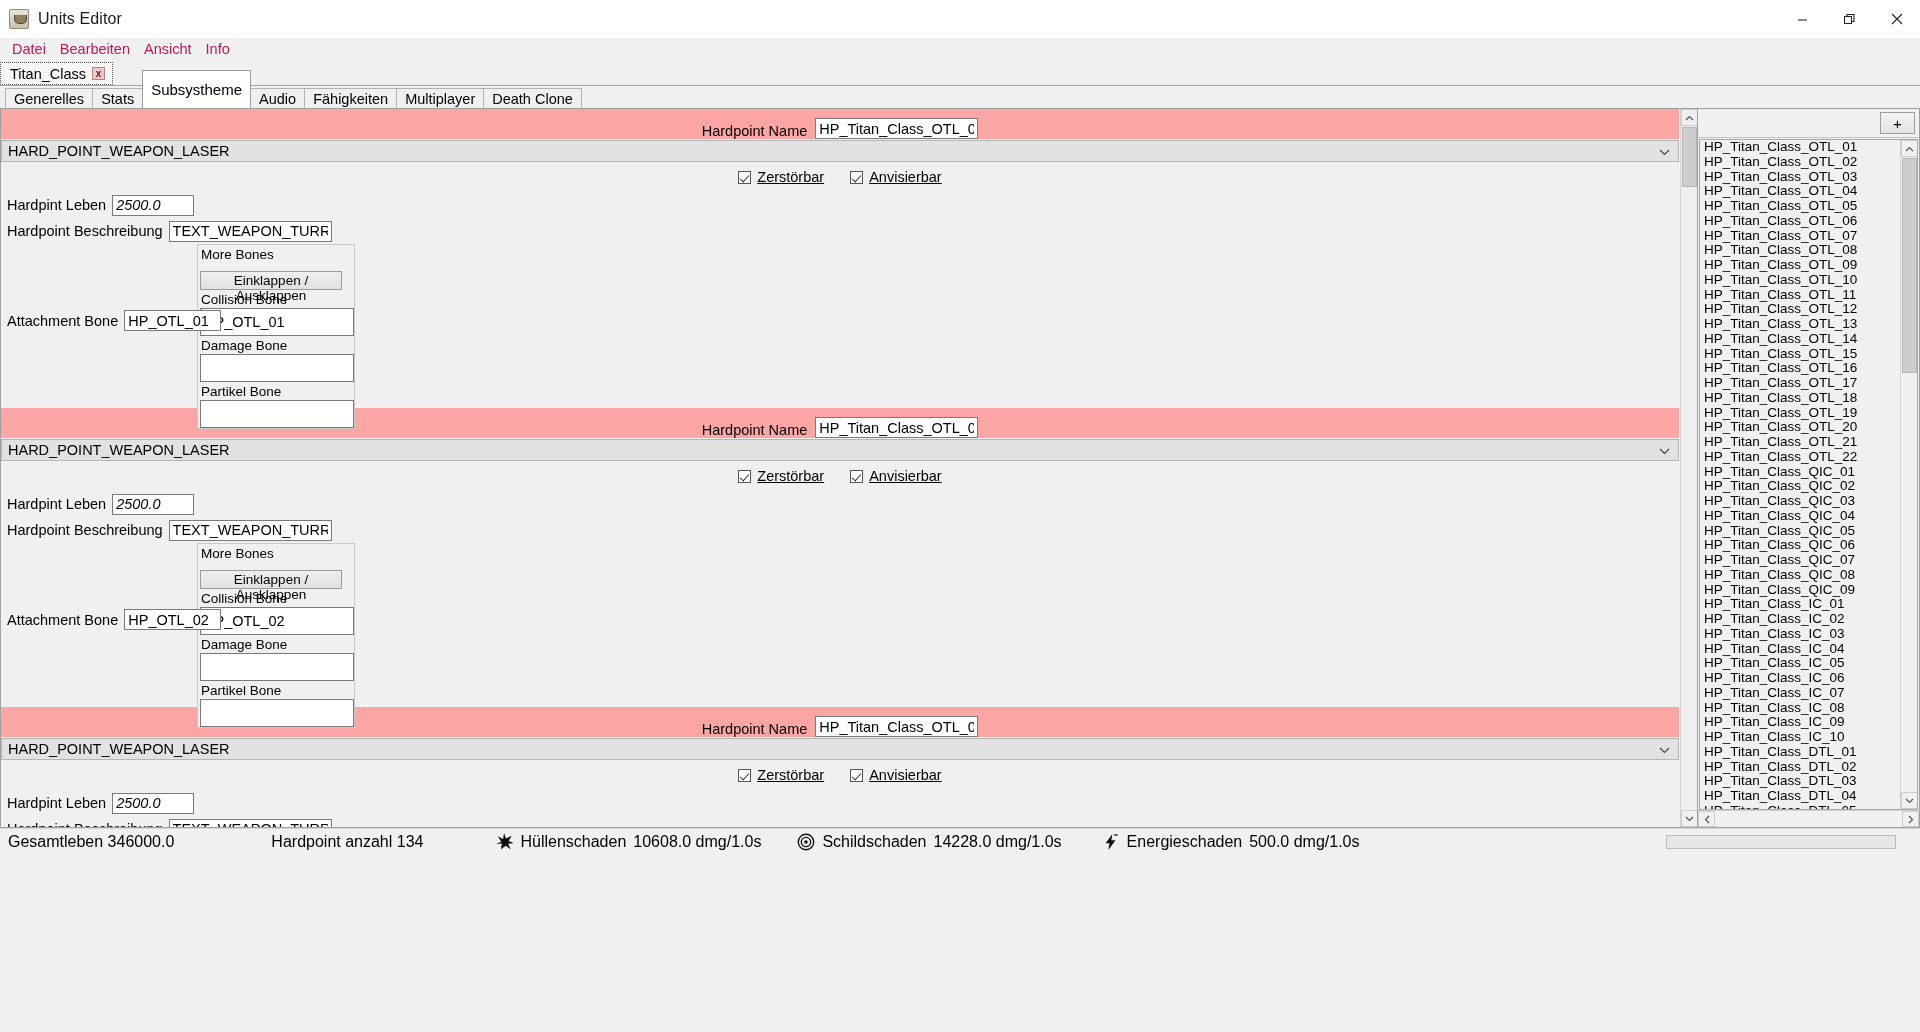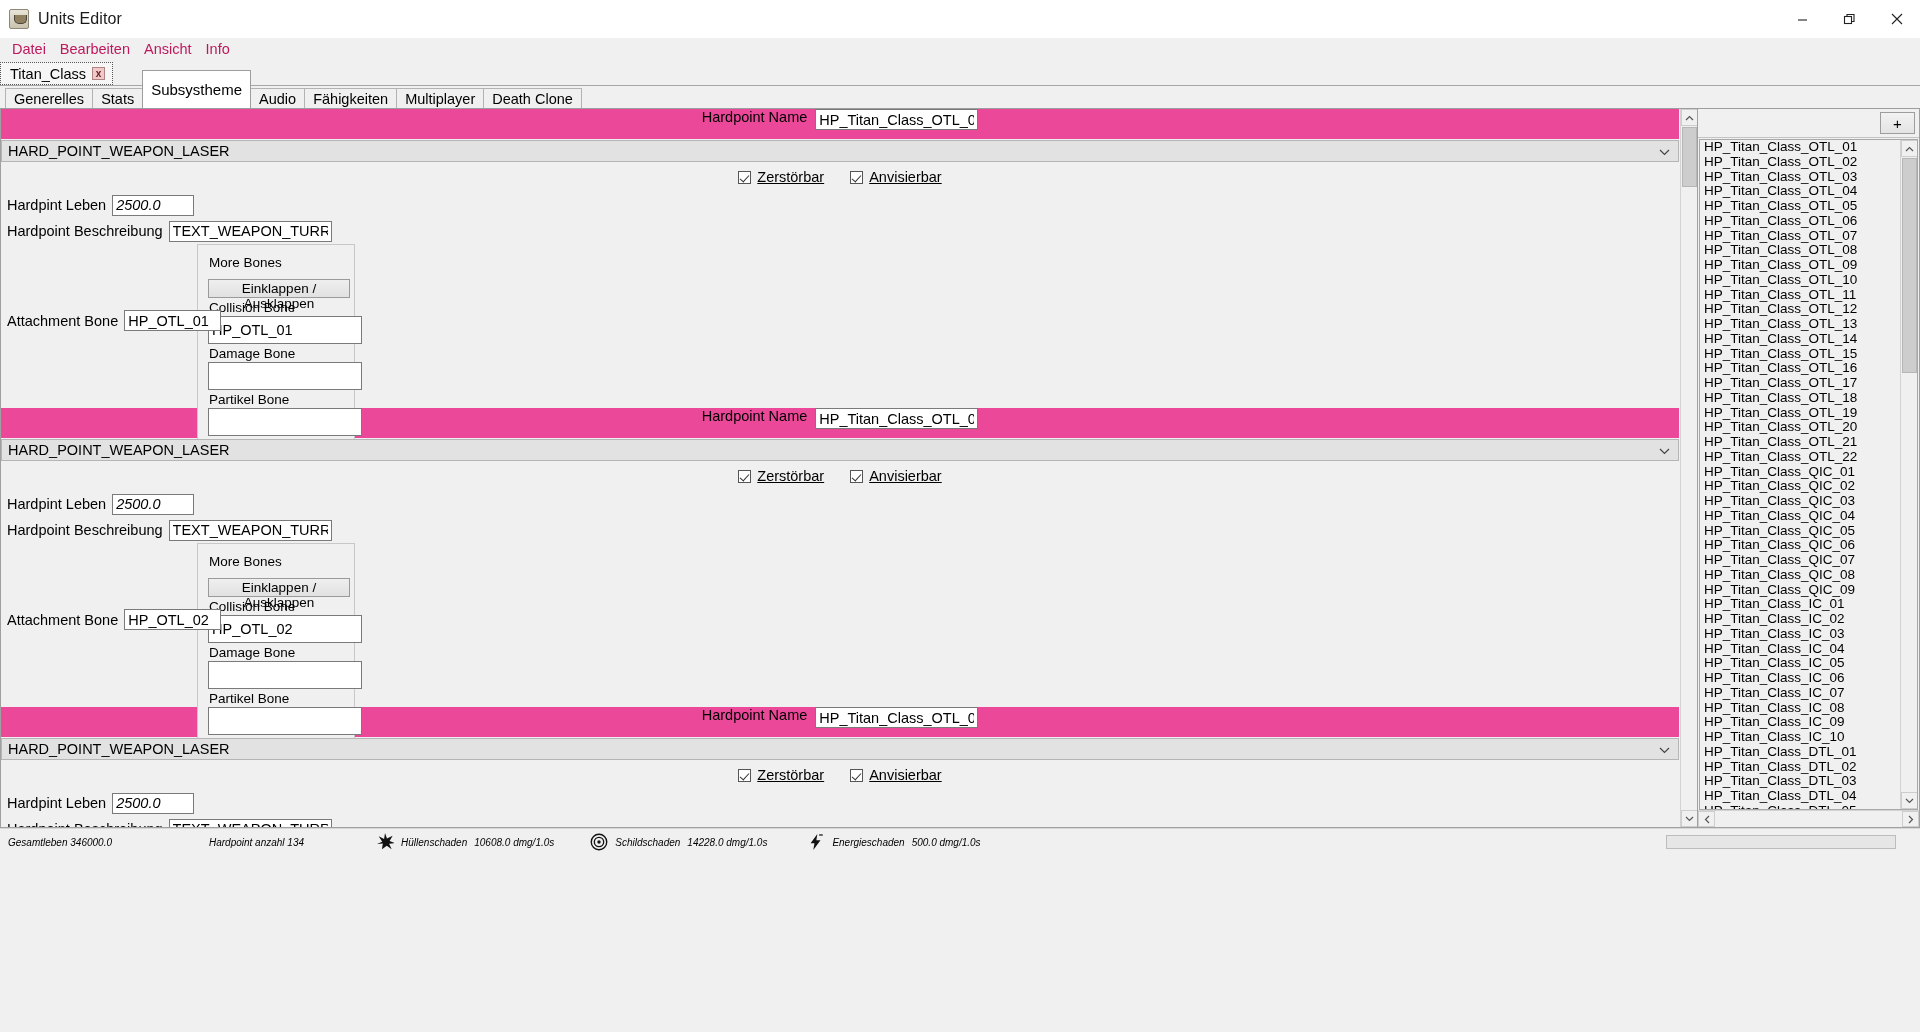--- a/index.html
+++ b/index.html
@@ -139,24 +139,24 @@
   .formscroll {
     position: absolute;
     left: 0; top: 0; right: 18px; bottom: 0;
     overflow: hidden;
   }
 
   
   .hp-namerow {
     height: 30px;
     display: flex;
-    align-items: flex-start;
+    align-items: flex-end;
     justify-content: center;
     gap: 8px;
-    background: #ec4899;
+    background: #fca5a5;
   }
   .lbl { color: #000; font-size: 14.5px; white-space: nowrap; }
   .tf {
     background: #ffffff;
     border: 1px solid #7a7a7a;
     height: 21px;
     padding: 0 3px;
     font-family: "Liberation Sans", sans-serif;
     font-size: 14.5px;
     color: #000;
@@ -209,21 +209,21 @@
 
   .fieldrow { display: flex; align-items: center; gap: 6px; padding-left: 6px; }
 
   .bonesblock { position: relative; }
   .bonespanel {
     position: absolute;
     left: 196px; top: 0;
     width: 158px;
     background: #f0f0f0;
     border: 1px solid #c8c8c8;
-    padding: 8px;
+    padding: 0;
   }
   .bonespanel .cap { font-size: 13.5px; padding: 2px 2px 1px 3px; }
   .btn {
     display: block;
     margin: 8px 2px 0 2px;
     width: 142px;
     height: 19px;
     background: linear-gradient(#efefef, #e1e1e1);
     border: 1px solid #9a9a9a;
     font-family: "Liberation Sans", sans-serif;
@@ -324,25 +324,24 @@
     background: #f0f0f0;
   }
   .hscroll .track { flex: 1; background: #f0f0f0; }
 
   
   .statusbar {
     height: 27px;
     background: #f0f0f0;
     display: flex;
     align-items: center;
-    font-size: 10px;
+    font-size: 16px;
     color: #000;
     border-top: 1px solid #d7d7d7;
     position: relative;
-    font-style: italic;
   }
   .st-item { display: flex; align-items: center; gap: 7px; white-space: nowrap; }
   .st-icon { width: 18px; height: 18px; flex: none; }
   .statusbar .progress {
     position: absolute;
     right: 24px;
     width: 230px; height: 14px;
     background: #e6e6e6;
     border: 1px solid #bcbcbc;
   }

